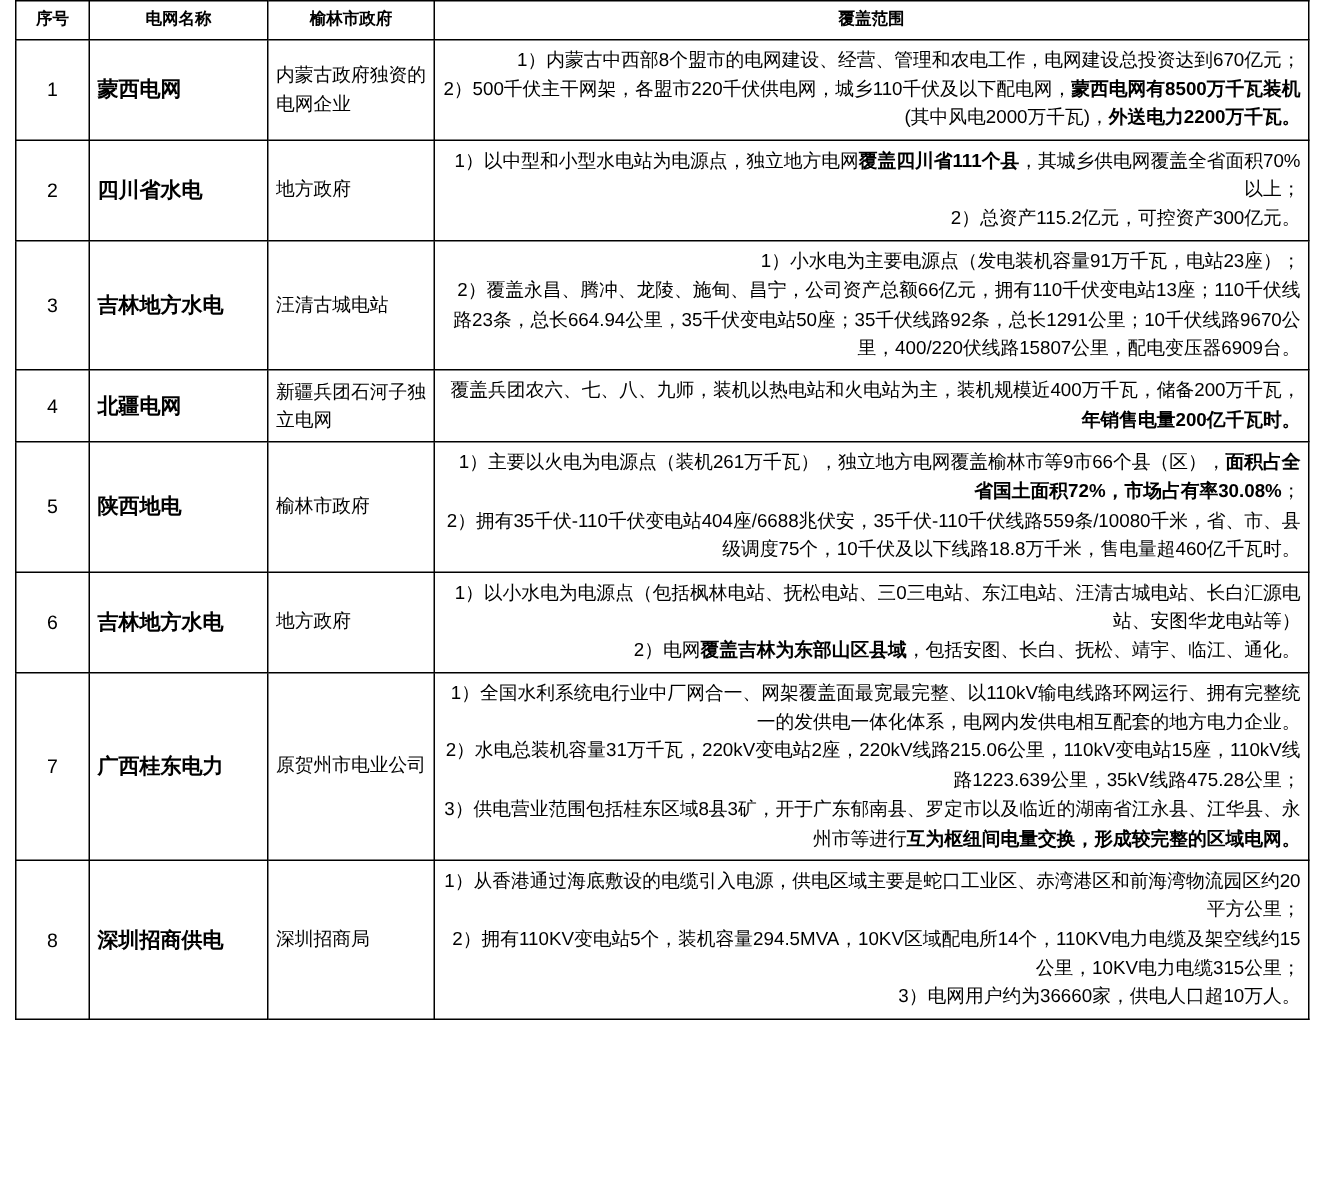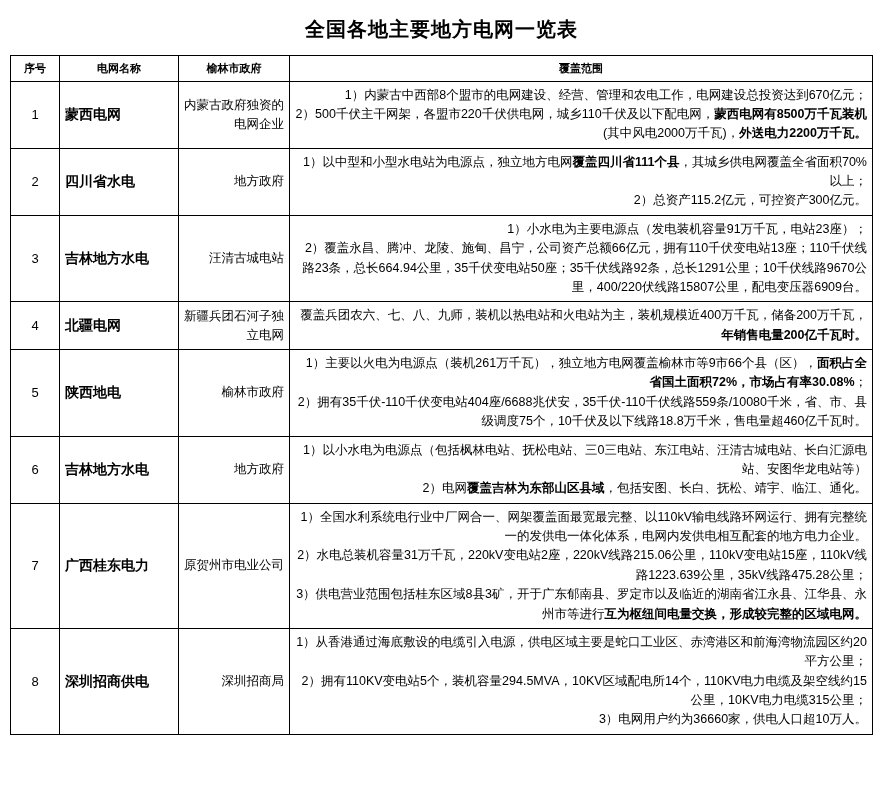--- a/index.html
+++ b/index.html
@@ -51,42 +51,41 @@
     text-align: center;
     width: 38px;
     font-size: 13px;
   }
   td.col-name {
     width: 108px;
     font-weight: bold;
     font-size: 14px;
   }
   td.col-nature {
-    text-align: right;
+    text-align: left;
     width: 100px;
     font-size: 12.5px;
   }
   td.col-scope {
     text-align: right;
     font-size: 12.5px;
     line-height: 1.55;
   }
   th.col-idx { width: 38px; }
   th.col-name { width: 108px; }
   th.col-nature { width: 100px; }
   .scope-line {
     display: block;
   }
   .b { font-weight: bold; }
 </style>
 </head>
 <body>
 
 <div class="page">
-  <div class="doc-title">全国各地主要地方电网一览表</div>
 
   <table class="grid">
     <thead>
       <tr>
         <th class="col-idx">序号</th>
         <th class="col-name">电网名称</th>
         <th class="col-nature">榆林市政府</th>
         <th class="col-scope">覆盖范围</th>
       </tr>
     </thead>

